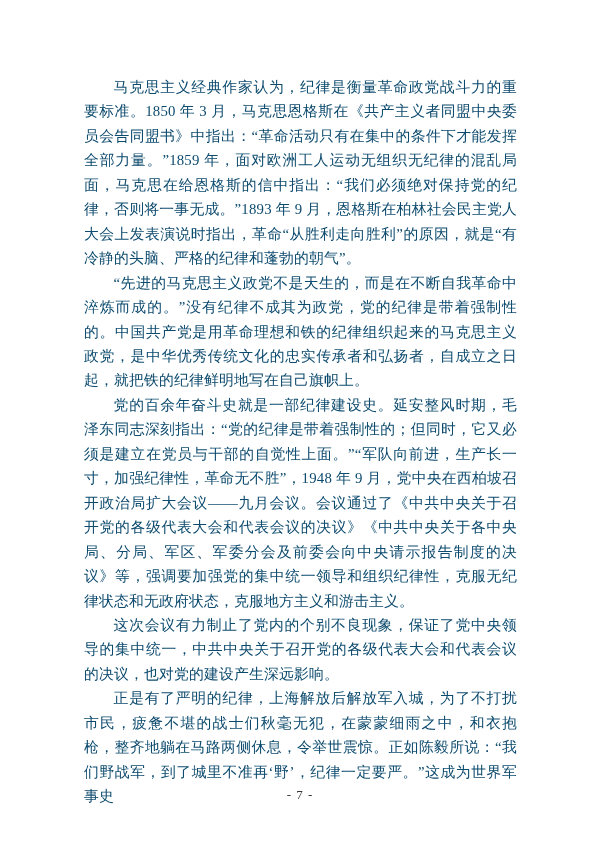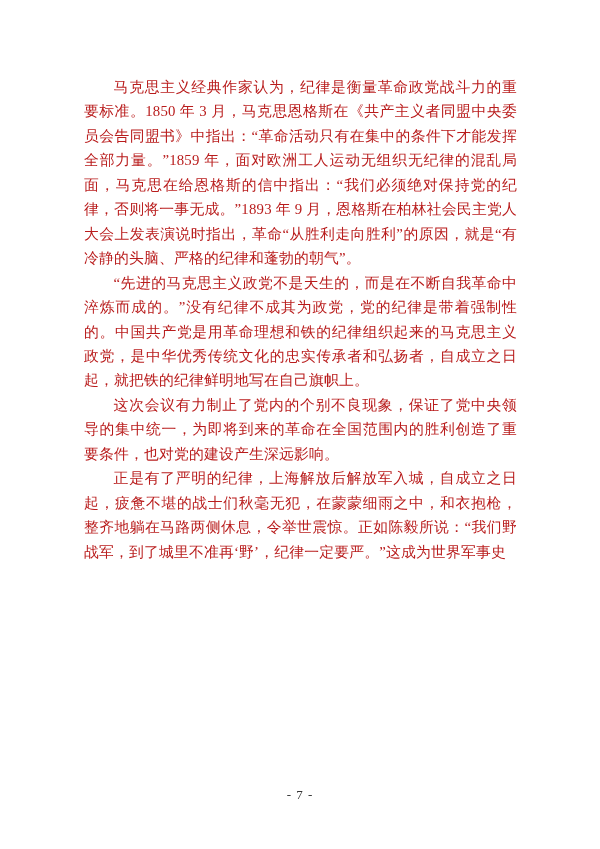--- a/index.html
+++ b/index.html
@@ -27,21 +27,21 @@
     }
     .text-block p {
       margin: 0;
       padding: 0;
       text-indent: 2em;
       font-size: 14.8px;
       line-height: 24.45px;
       letter-spacing: 0.2px;
       text-align: justify;
       text-justify: inter-ideograph;
-      color: #b91c1c;
+      color: #0c4a6e;
       font-weight: 400;
     }
     .page-number {
       position: absolute;
       top: 786px;
       left: 0;
       width: 100%;
       text-align: center;
       font-size: 13px;
       line-height: 18px;
@@ -49,17 +49,18 @@
       letter-spacing: 1px;
     }
   </style>
 </head>
 <body>
 
 <div class="page">
   <div class="text-block">
     <p>马克思主义经典作家认为，纪律是衡量革命政党战斗力的重要标准。1850 年 3 月，马克思恩格斯在《共产主义者同盟中央委员会告同盟书》中指出：“革命活动只有在集中的条件下才能发挥全部力量。”1859 年，面对欧洲工人运动无组织无纪律的混乱局面，马克思在给恩格斯的信中指出：“我们必须绝对保持党的纪律，否则将一事无成。”1893 年 9 月，恩格斯在柏林社会民主党人大会上发表演说时指出，革命“从胜利走向胜利”的原因，就是“有冷静的头脑、严格的纪律和蓬勃的朝气”。</p>
     <p>“先进的马克思主义政党不是天生的，而是在不断自我革命中淬炼而成的。”没有纪律不成其为政党，党的纪律是带着强制性的。中国共产党是用革命理想和铁的纪律组织起来的马克思主义政党，是中华优秀传统文化的忠实传承者和弘扬者，自成立之日起，就把铁的纪律鲜明地写在自己旗帜上。</p>
-    <p>这次会议有力制止了党内的个别不良现象，保证了党中央领导的集中统一，为即将到来的革命在全国范围内的胜利创造了重要条件，也对党的建设产生深远影响。</p>
-    <p>正是有了严明的纪律，上海解放后解放军入城，自成立之日起，疲惫不堪的战士们秋毫无犯，在蒙蒙细雨之中，和衣抱枪，整齐地躺在马路两侧休息，令举世震惊。正如陈毅所说：“我们野战军，到了城里不准再‘野’，纪律一定要严。”这成为世界军事史</p>
+    <p>党的百余年奋斗史就是一部纪律建设史。延安整风时期，毛泽东同志深刻指出：“党的纪律是带着强制性的；但同时，它又必须是建立在党员与干部的自觉性上面。”“军队向前进，生产长一寸，加强纪律性，革命无不胜”，1948 年 9 月，党中央在西柏坡召开政治局扩大会议——九月会议。会议通过了《中共中央关于召开党的各级代表大会和代表会议的决议》《中共中央关于各中央局、分局、军区、军委分会及前委会向中央请示报告制度的决议》等，强调要加强党的集中统一领导和组织纪律性，克服无纪律状态和无政府状态，克服地方主义和游击主义。</p>
+    <p>这次会议有力制止了党内的个别不良现象，保证了党中央领导的集中统一，中共中央关于召开党的各级代表大会和代表会议的决议，也对党的建设产生深远影响。</p>
+    <p>正是有了严明的纪律，上海解放后解放军入城，为了不打扰市民，疲惫不堪的战士们秋毫无犯，在蒙蒙细雨之中，和衣抱枪，整齐地躺在马路两侧休息，令举世震惊。正如陈毅所说：“我们野战军，到了城里不准再‘野’，纪律一定要严。”这成为世界军事史</p>
   </div>
   <div class="page-number">- 7 -</div>
 </div>
 
 </body></html>

